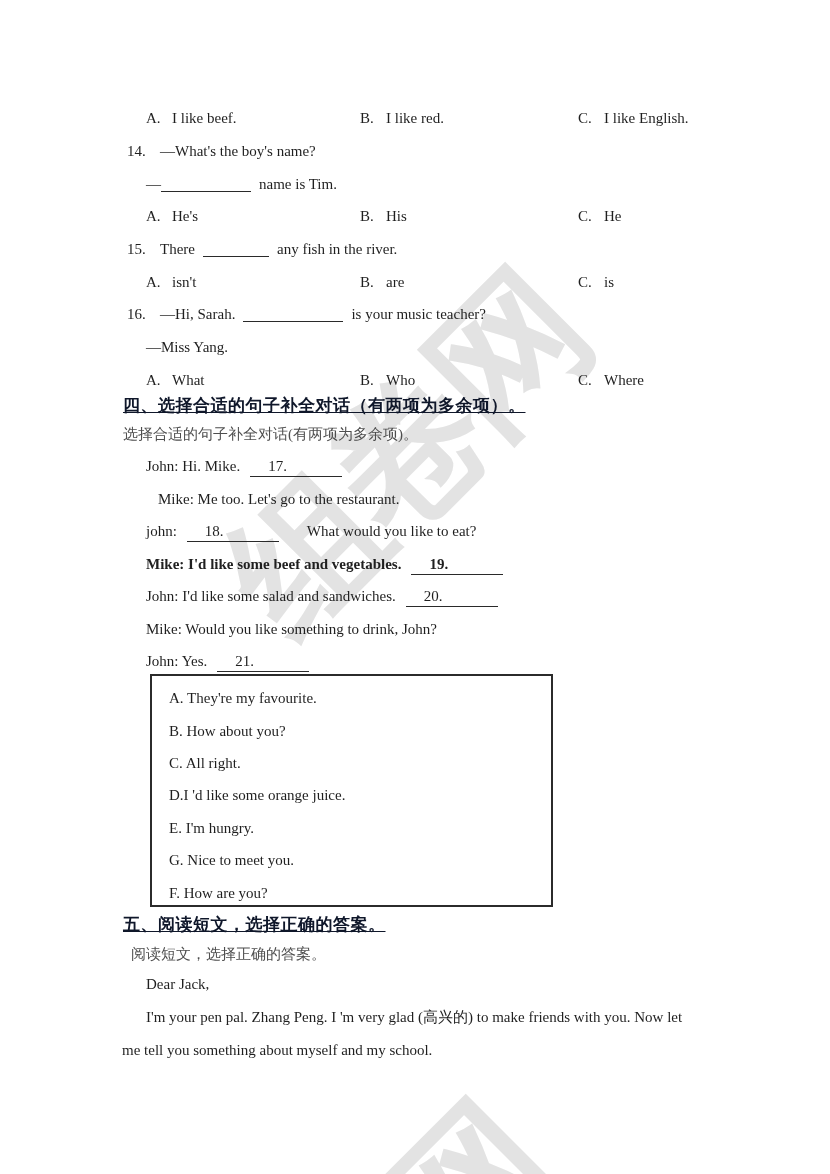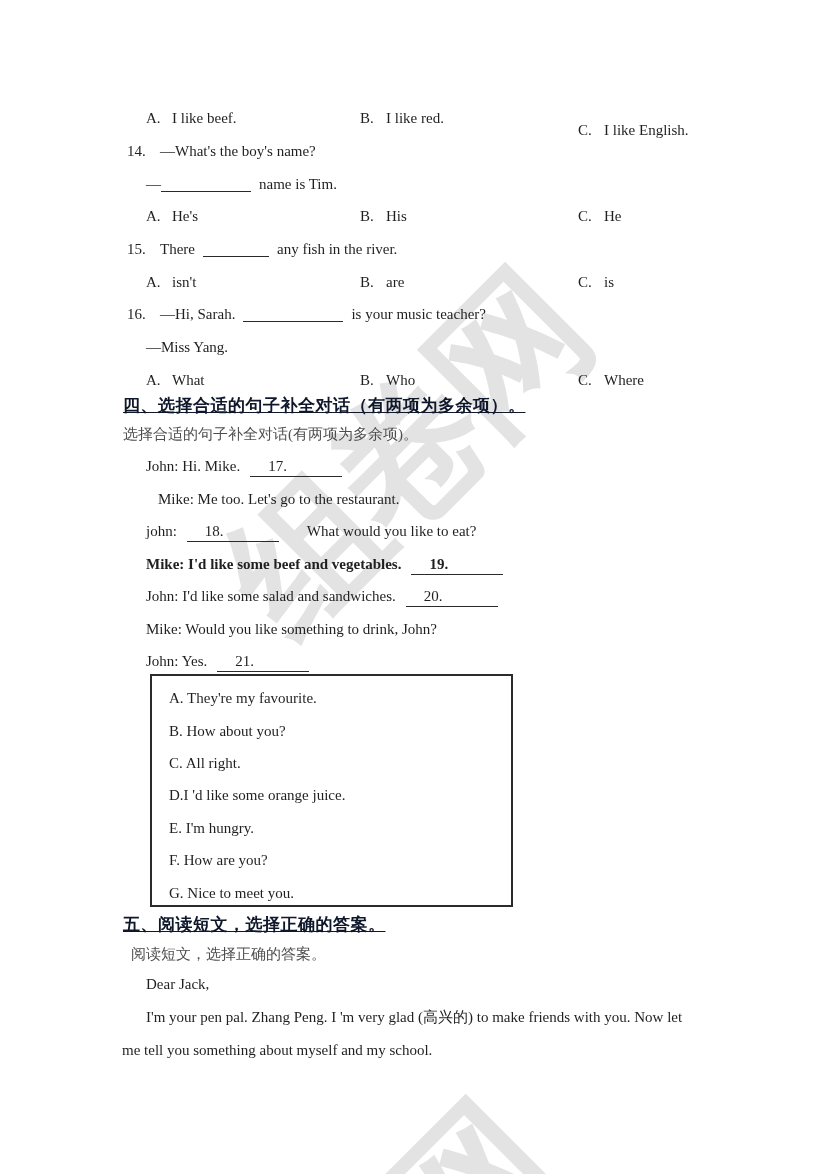--- a/index.html
+++ b/index.html
@@ -15,21 +15,21 @@
   .blank{display:inline-block;border-bottom:1px solid #2a2a2a;height:16px;vertical-align:-3px;}
   .nblank{display:inline-block;border-bottom:1px solid #2a2a2a;width:74px;padding-left:18px;margin-left:10px;height:20px;}
   .post-gap{margin-left:28px;}
   .suffix-gap{margin-left:8px;}
   .sec-heading{
     font-family:"Liberation Sans","DejaVu Sans",sans-serif;
     font-weight:bold;font-size:17px;color:#0f172a;letter-spacing:0.5px;text-decoration:underline;
   }
   .sec-instruction{color:#4e4e4e;font-size:15px;}
   .choices-box{
-    position:absolute;left:150px;top:674px;width:363px;height:233px;
+    position:absolute;left:150px;top:674px;width:403px;height:233px;
     border:2px solid #2b2b2b;box-sizing:border-box;padding:6px 0 0 17px;
   }
   .choice{height:32.4px;display:flex;align-items:center;}
   .wm{
     position:absolute;font-family:"Liberation Sans","DejaVu Sans",sans-serif;
     font-weight:bold;color:#e3e3e3;white-space:nowrap;z-index:0;
     transform:rotate(-45deg);pointer-events:none;
   }
   #wm-main{font-size:150px;letter-spacing:-8px;left:188px;top:380px;width:435px;height:150px;line-height:150px;text-align:center;transform-origin:50% 50%;}
   #wm-bottom{font-size:160px;left:390px;top:1110px;width:160px;height:160px;line-height:160px;transform-origin:50% 50%;}
@@ -44,21 +44,21 @@
   <div class="wm" id="wm-bottom">网</div>
 
   <div class="content">
 
     <div class="ln" style="left:146px;top:108px;">
       <span class="letter">A.</span><span>I like beef.</span>
     </div>
     <div class="ln" style="left:360px;top:108px;">
       <span class="letter">B.</span><span>I like red.</span>
     </div>
-    <div class="ln" style="left:578px;top:108px;margin-top:12px;">
+    <div class="ln" style="left:578px;top:108px;">
       <span class="letter">C.</span><span>I like English.</span>
     </div>
 
     <div class="ln" style="left:127px;top:141px;">
       <span class="num">14.</span><span>—What's the boy's name?</span>
     </div>
     <div class="ln" style="left:146px;top:174px;">
       <span>—</span><span class="blank" style="width:90px;"></span><span class="suffix-gap">name is Tim.</span>
     </div>
     <div class="ln" style="left:146px;top:206px;">
@@ -124,22 +124,22 @@
     <div class="ln" style="left:146px;top:651px;">
       <span>John: Yes.</span><span class="nblank">21.</span>
     </div>
 
     <div class="choices-box">
       <div class="choice">A. They're my favourite.</div>
       <div class="choice">B. How about you?</div>
       <div class="choice">C. All right.</div>
       <div class="choice">D.I 'd like some orange juice.</div>
       <div class="choice">E. I'm hungry.</div>
+      <div class="choice">G. Nice to meet you.</div>
       <div class="choice">F. How are you?</div>
-      <div class="choice">G. Nice to meet you.</div>
     </div>
 
     <div class="ln sec-heading" style="left:123px;top:915px;">五、阅读短文，选择正确的答案。</div>
     <div class="ln sec-instruction" style="left:131px;top:944px;">阅读短文，选择正确的答案。</div>
     <div class="ln" style="left:146px;top:974px;">Dear Jack,</div>
     <div class="ln" style="left:146px;top:1007px;">I'm your pen pal. Zhang Peng. I 'm very glad (高兴的) to make friends with you. Now let</div>
     <div class="ln" style="left:122px;top:1040px;">me tell you something about myself and my school.</div>
 
   </div>
 </div>

